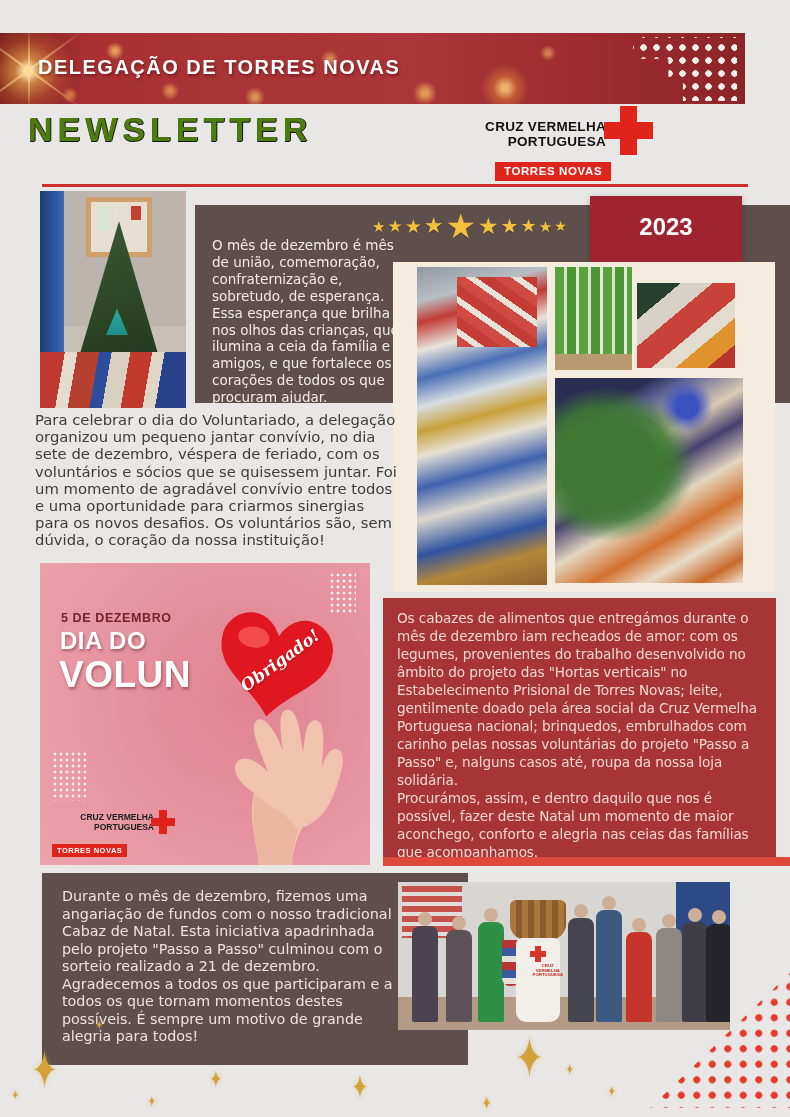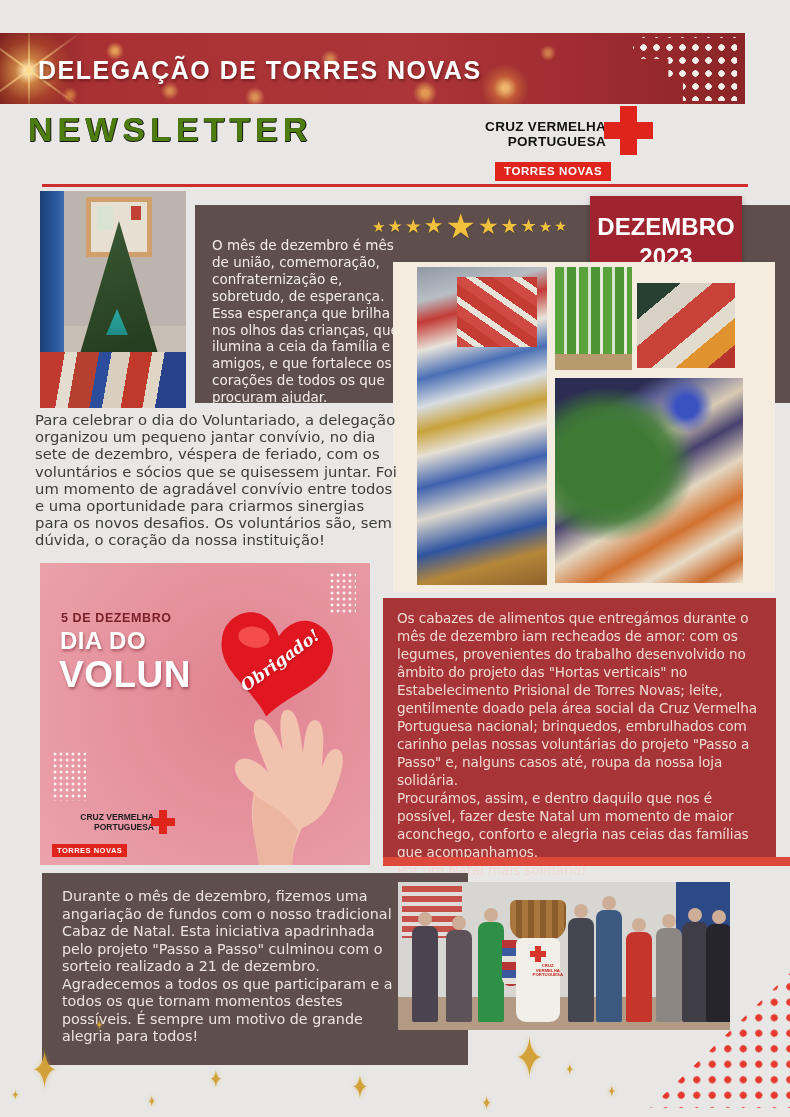--- a/index.html
+++ b/index.html
@@ -17,21 +17,21 @@
       radial-gradient(circle at 330px 26px, rgba(255,210,110,.5) 0 2px, transparent 9px),
       radial-gradient(circle at 425px 60px, rgba(255,205,95,.65) 0 3px, transparent 12px),
       radial-gradient(circle at 505px 55px, rgba(255,215,120,.8) 0 3px, rgba(255,180,60,.3) 12px, transparent 24px),
       radial-gradient(circle at 548px 20px, rgba(255,205,100,.5) 0 2px, transparent 8px),
       radial-gradient(circle at 70px 62px, rgba(255,190,80,.5) 0 2px, transparent 8px),
       linear-gradient(90deg,#7c1f20,#a93134 12%,#ab3538 55%,#a02c31 78%,#8b2527);}
   .ray{position:absolute;background:linear-gradient(90deg,transparent,rgba(255,220,140,.8),transparent);height:2px;width:130px;left:-36px;top:36px;}
   .ray.r1{transform:rotate(36deg);}
   .ray.r2{transform:rotate(-36deg);}
   .ray.r3{transform:rotate(90deg);width:90px;left:-16px;}
-  .banner-title{position:absolute;left:38px;top:23px;color:#fff;font-size:25px;font-weight:bold;letter-spacing:1.5px;text-shadow:1px 2px 3px rgba(60,0,0,.45);white-space:nowrap;}
+  .banner-title{position:absolute;left:38px;top:23px;color:#fff;font-size:20px;font-weight:bold;letter-spacing:1.5px;text-shadow:1px 2px 3px rgba(60,0,0,.45);white-space:nowrap;}
   .banner-dots{position:absolute;left:633px;top:4px;width:104px;height:64px;
     background-image:radial-gradient(circle,#f6efe9 3px,transparent 3.5px);
     background-size:13px 13px;background-position:4px 4px;
     clip-path:polygon(0 0,100% 0,100% 100%,48% 100%,48% 64%,34% 64%,34% 34%,0 34%);}
 
   
   .news-title{left:28px;top:110px;font-size:34px;font-weight:bold;color:#4d7c0f;letter-spacing:5px;
     text-shadow:1px 0 0 #161616, 0 1px 0 #161616;}
   .cross{background:#df241c;}
   .cross-v{left:620px;top:106px;width:17px;height:49px;}
@@ -199,21 +199,20 @@
     <span class="st6">★</span>
     <span class="st7">★</span>
     <span class="st8">★</span>
     <span class="st9">★</span>
     <span class="st10">★</span>
   </div>
   <div class="abs special-text">O mês de dezembro é mês de união, comemoração, confraternização e, sobretudo, de esperança.
 Essa esperança que brilha nos olhos das crianças, que ilumina a ceia  da família e amigos, e que fortalece os corações de todos os que procuram ajudar.</div>
 
   <div class="abs date-box">
-    <div>DEZEMBRO</div>
     <div>2023</div>
   </div>
 
   <div class="abs photo-panel">
     <div class="ph phA">
         <i></i>
       </div>
     <div class="ph phB">
         <i></i>
       </div>
@@ -243,21 +242,20 @@
       <div>PORTUGUESA</div>
     </div>
     <div class="p-cross-v"></div>
     <div class="p-cross-h"></div>
     <div class="p-badge">TORRES NOVAS</div>
   </div>
 
   <div class="abs cabazes">
     <div>Os cabazes de alimentos que entregámos durante o mês de dezembro iam recheados de amor: com os legumes, provenientes do trabalho desenvolvido no âmbito do projeto das "Hortas verticais" no Estabelecimento Prisional de Torres Novas; leite, gentilmente doado pela área social da Cruz Vermelha Portuguesa nacional; brinquedos, embrulhados com carinho pelas nossas voluntárias do projeto "Passo a Passo" e, nalguns casos até, roupa da nossa loja solidária.</div>
     <div>Procurámos, assim, e dentro daquilo que nos é possível, fazer deste Natal um momento de maior aconchego, conforto e  alegria nas ceias das famílias que acompanhamos.</div>
-    <div>Por um Natal mais solidário!</div>
   </div>
   <div class="abs red-bar"></div>
 
   <div class="abs fund-box"></div>
   <div class="abs fund-text">
     <div>Durante o mês de dezembro, fizemos uma angariação de fundos com o nosso tradicional Cabaz de Natal. Esta iniciativa apadrinhada pelo projeto "Passo a Passo" culminou com o sorteio realizado a 21 de dezembro.</div>
     <div>Agradecemos a todos os que participaram e a todos os que tornam momentos destes possíveis. É sempre um motivo de grande alegria para todos!</div>
   </div>
 
   <div class="abs group-photo">

